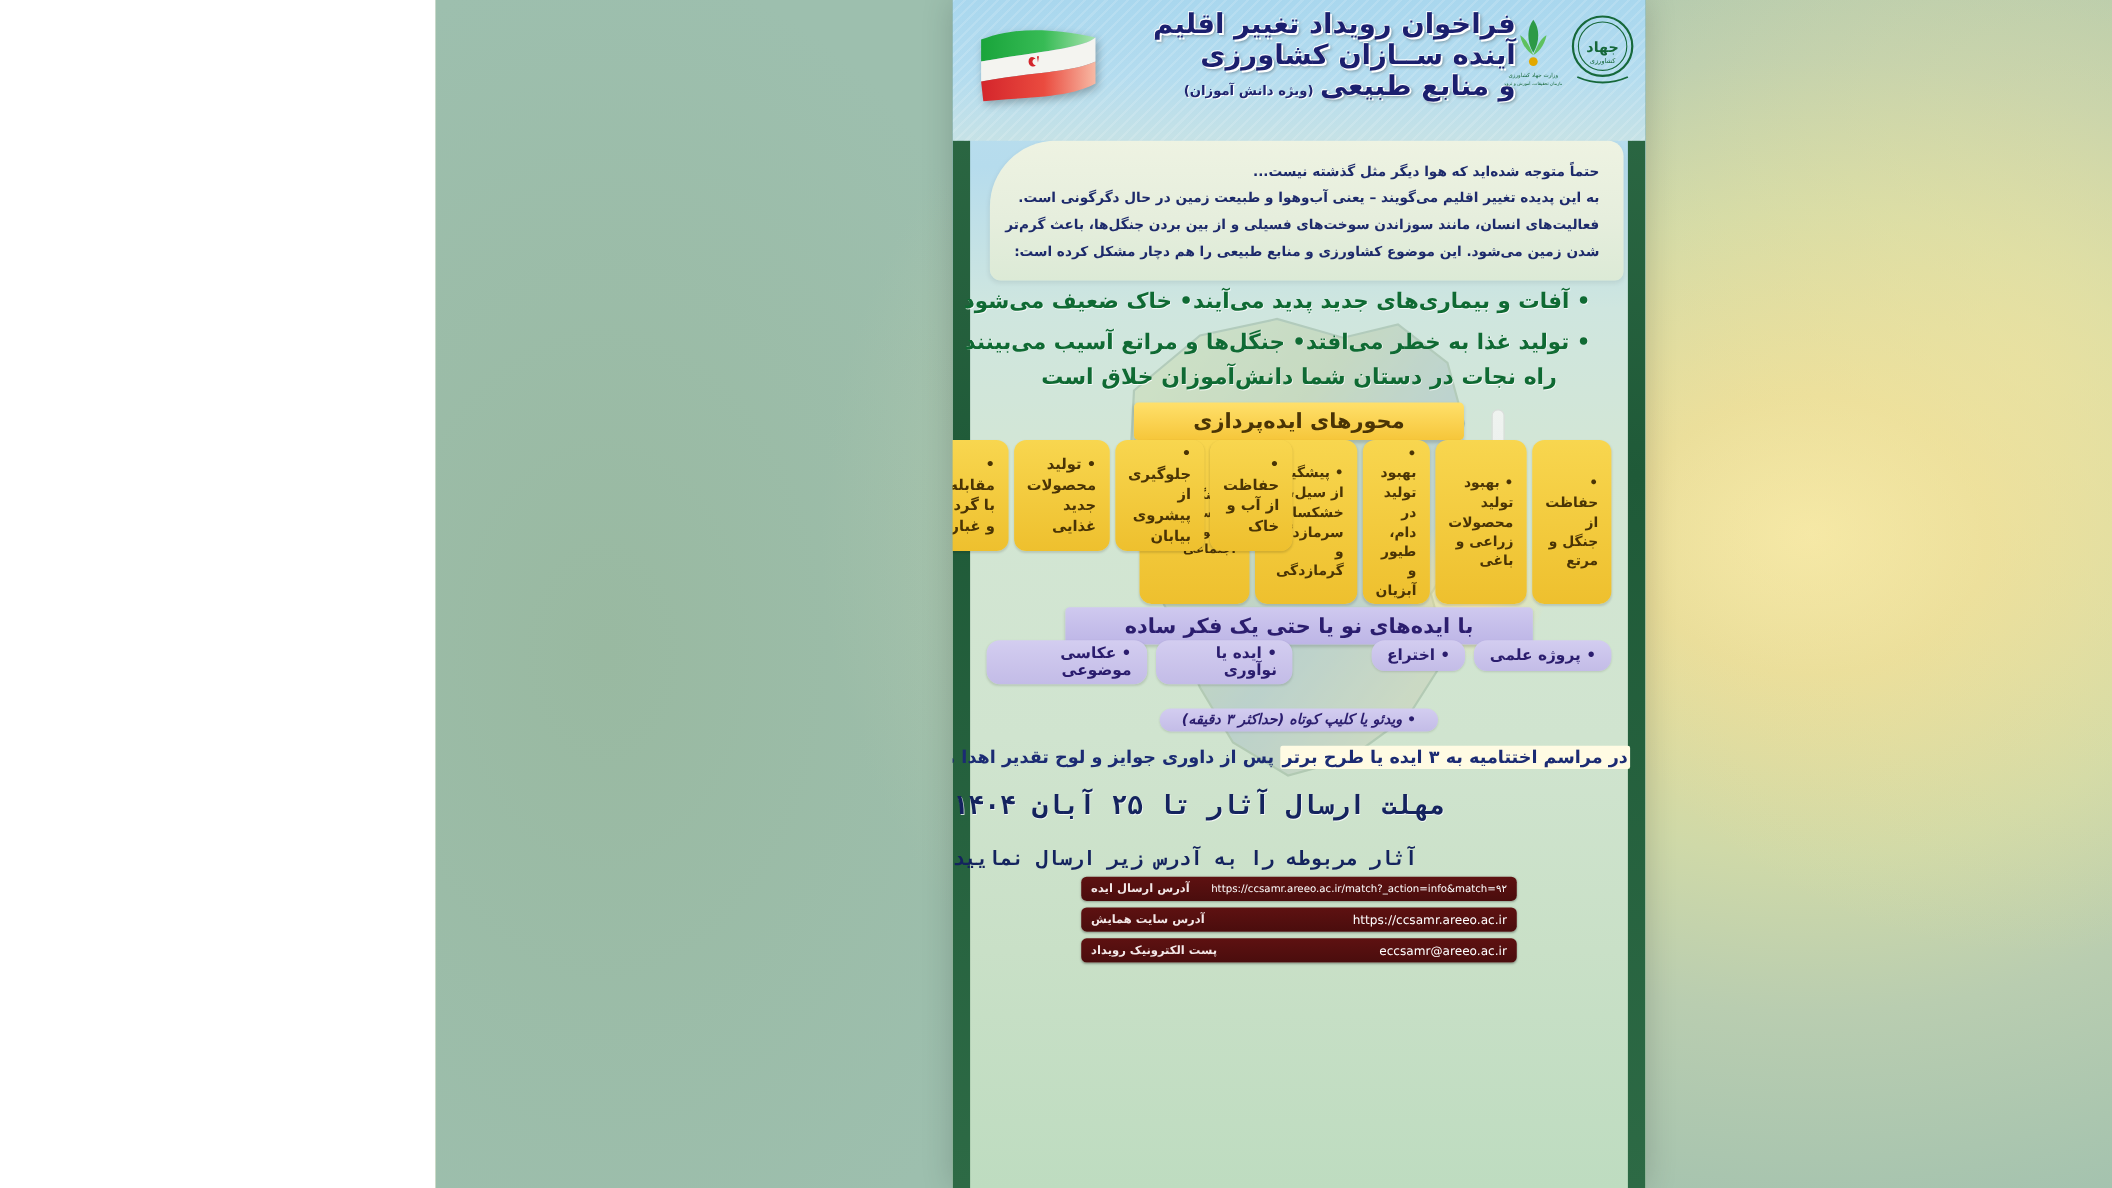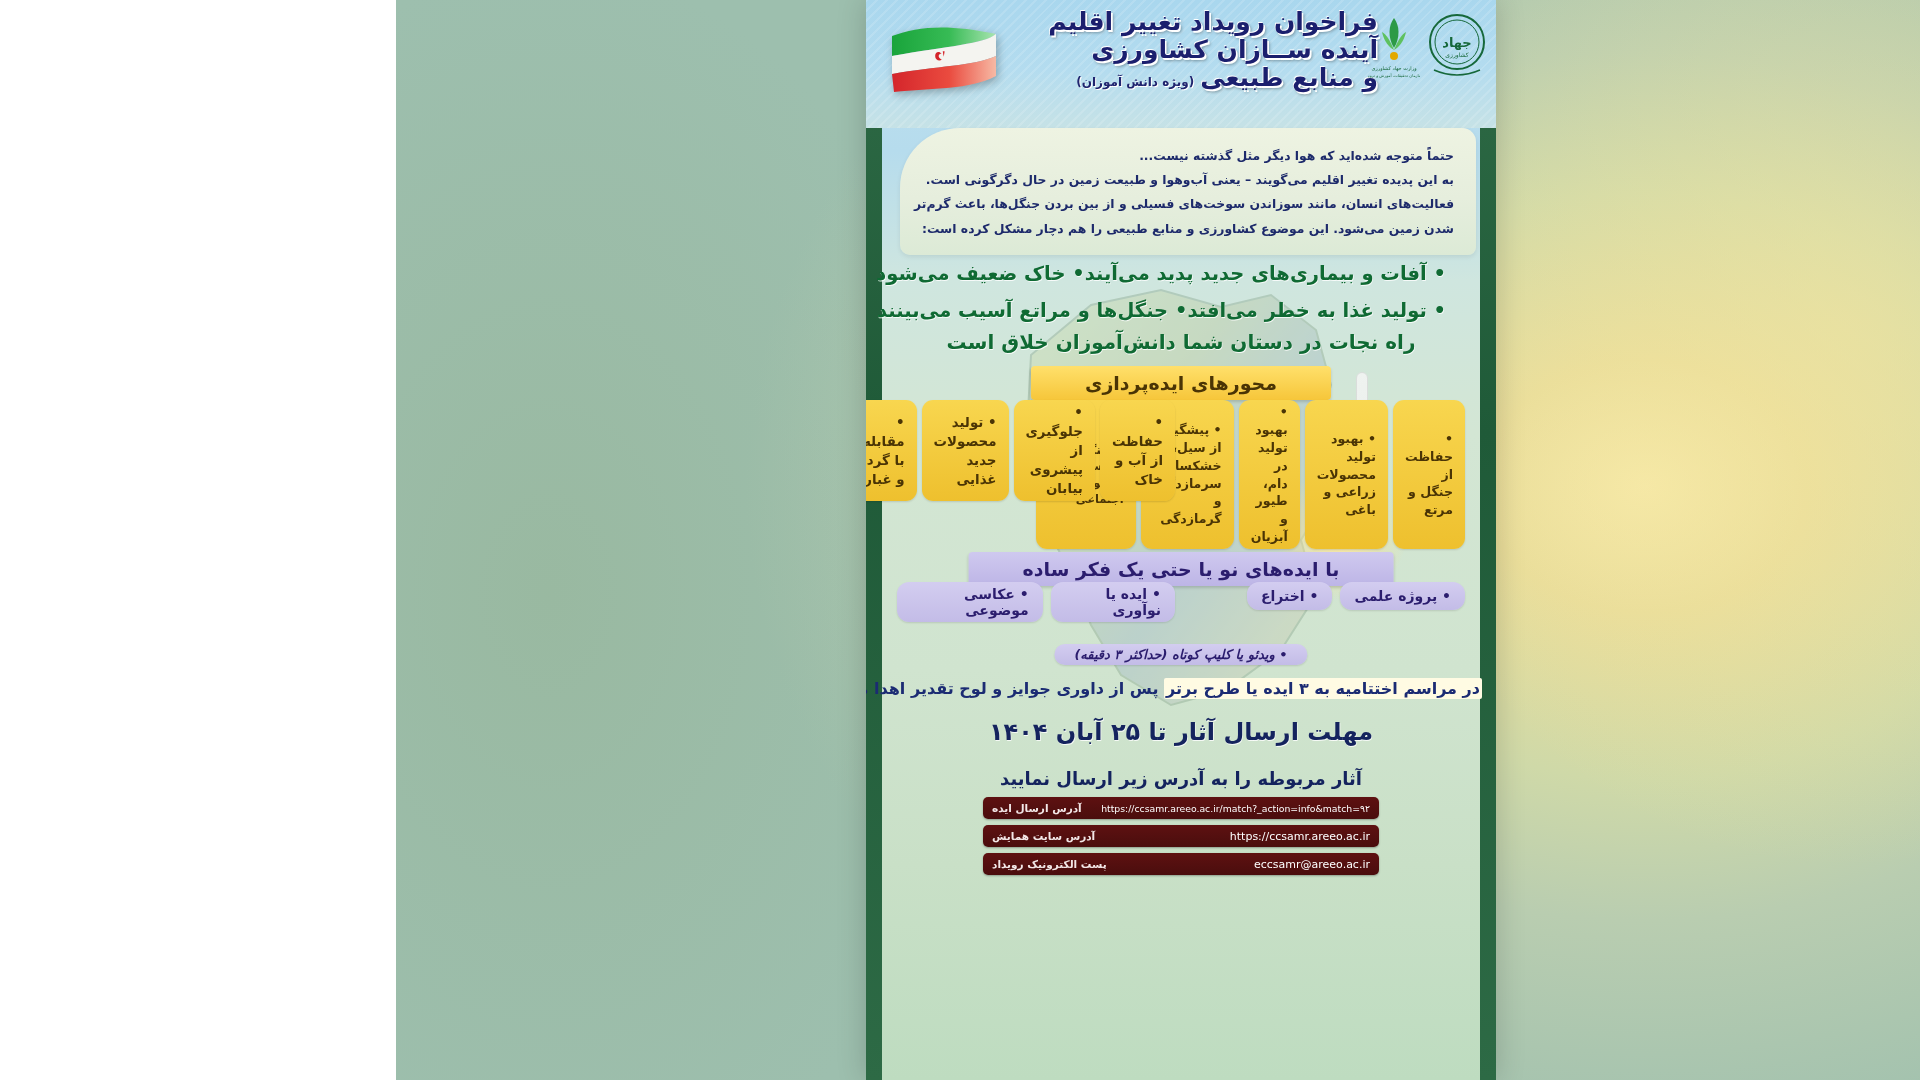--- a/index.html
+++ b/index.html
@@ -192,21 +192,21 @@
     position:absolute; left:14px; right:14px; top:676px; text-align:center;
   }
   .award .ln{
     font-size:16px; font-weight:bold; color:#1b2b73; line-height:1.6;
     white-space:nowrap;
   }
   .hl{ background:#fffbe3; padding:1px 2px; border-radius:2px; }
 
   
   .deadline{
-    position:absolute; left:0; right:0; top:718px; text-align:center;
+    position:absolute; left:0; right:0; top:718px; text-align:left;font-family:Liberation Mono, monospace;
   }
   .deadline .d1{
     font-size:24px; font-weight:bold; color:#14235e;
     text-shadow:.6px .6px 0 rgba(255,255,255,.8);
   }
   .deadline .d2{
     margin-top:22px; font-size:18px; font-weight:bold; color:#14235e;
   }
 
   

